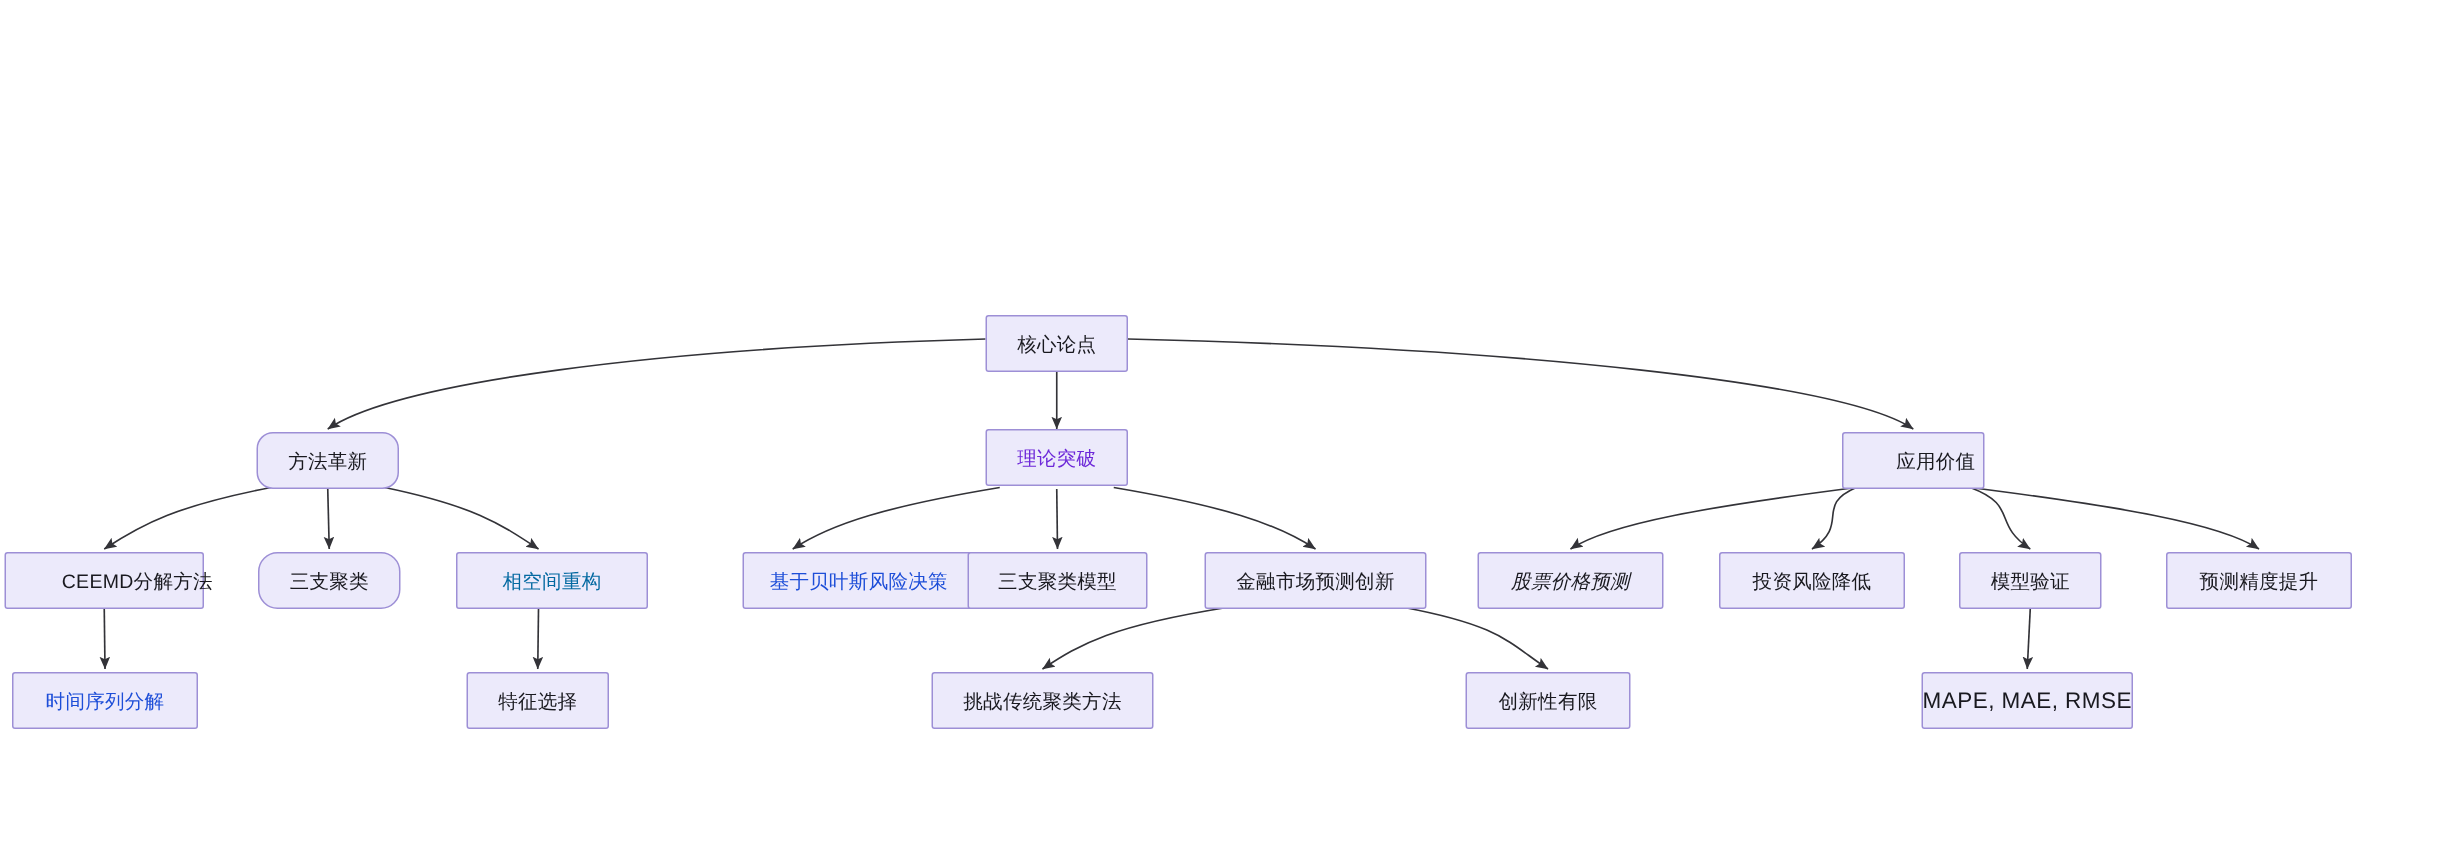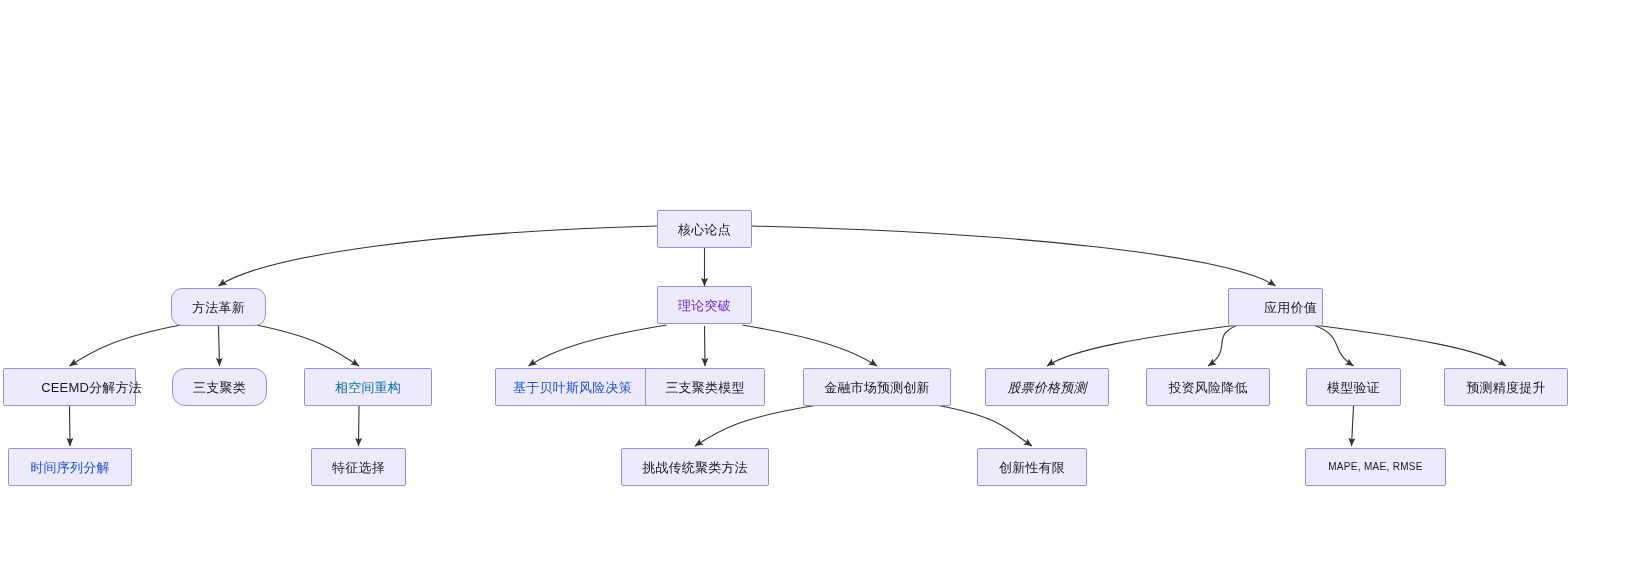--- a/index.html
+++ b/index.html
@@ -38,23 +38,22 @@
     align-items: center;
     justify-content: center;
     color: #19191f;
     font-size: 13px;
     line-height: 1;
     letter-spacing: 0.2px;
     white-space: nowrap;
     z-index: 2;
   }
   .flow-node.latin {
-    font-size: 10px;
+    font-size: 15px;
     letter-spacing: 0.3px;
-    margin-left: 24px;
   }
 </style>
 </head>
 <body>
 
 <div id="diagram-root">
   <svg id="edge-layer" width="1628" height="576" viewBox="0 0 1628 576" xmlns="http://www.w3.org/2000/svg">
     <defs>
       <marker id="arrowhead" markerWidth="9" markerHeight="9" refX="7.4" refY="3.2" orient="auto" markerUnits="strokeWidth">
         <path d="M0,0 L7.6,3.2 L0,6.4 L1.5,3.2 z" fill="#333338"></path>

